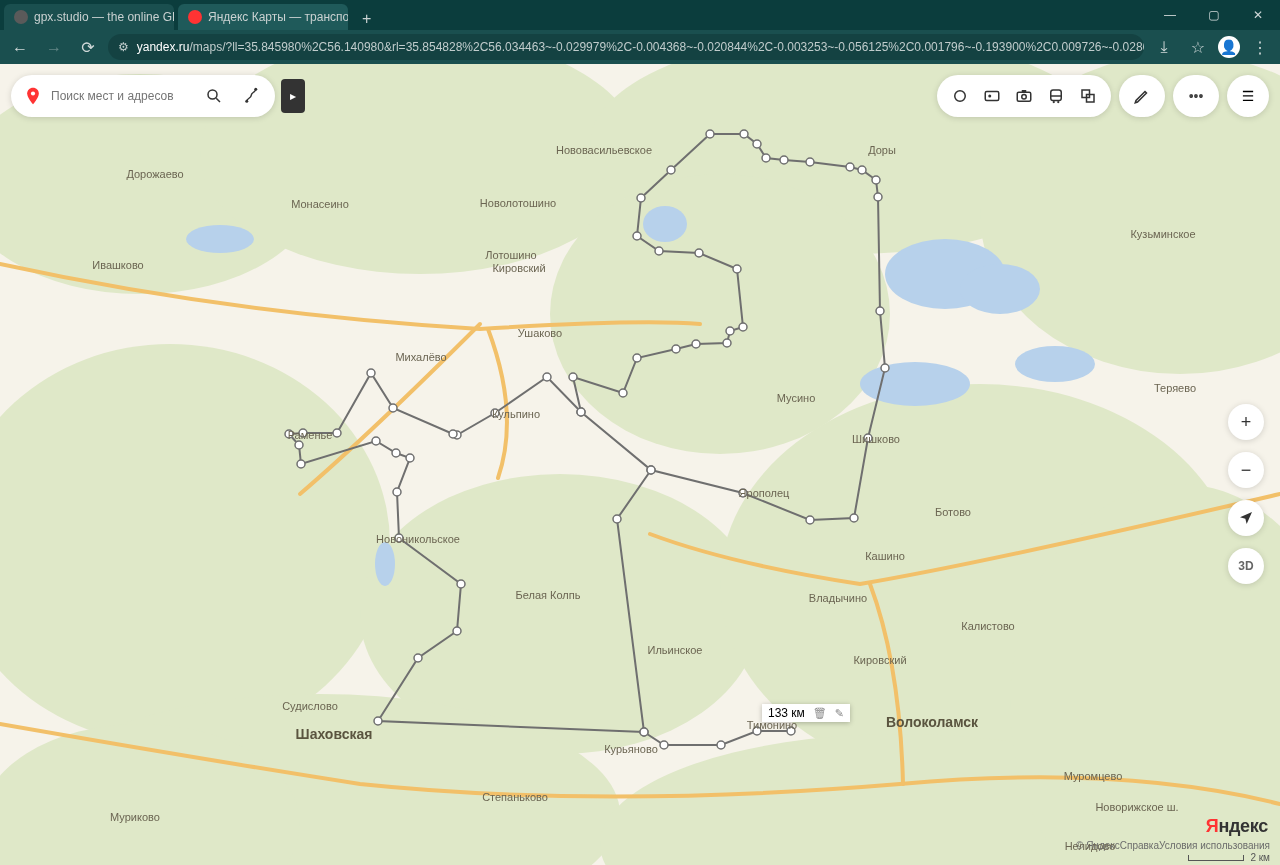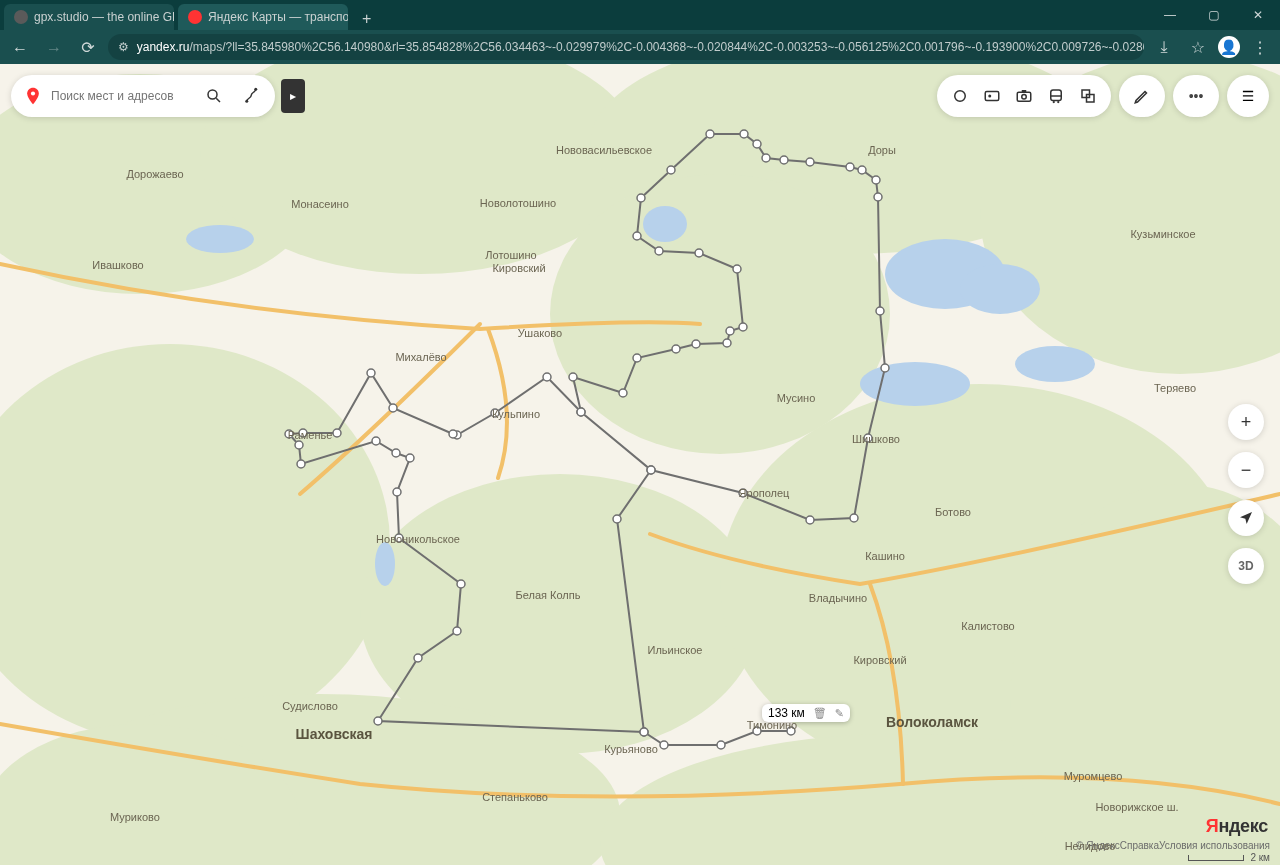--- a/index.html
+++ b/index.html
@@ -39,21 +39,21 @@
 .mode-active { color: #1a73e8; }
 .tool-icon { width: 22px; height: 22px; display: flex; align-items: center; justify-content: center; color: #444; cursor: pointer; }
 .burger { width: 42px; justify-content: center; padding: 0; }
 
 
 .side-controls { position: absolute; right: 16px; top: 340px; display: flex; flex-direction: column; gap: 12px; align-items: center; }
 .ctrl-btn { width: 36px; height: 36px; background: #fff; border-radius: 50%; box-shadow: 0 1px 6px rgba(0,0,0,.15); display: flex; align-items: center; justify-content: center; font-size: 18px; color: #333; cursor: pointer; }
 .ctrl-btn.d3 { font-size: 12px; font-weight: 600; color: #666; }
 
 
-.ruler-popup { position: absolute; background: #fff; border-radius: 6px; box-shadow: 0 1px 5px rgba(0,0,0,.25); padding: 2px 6px; font-size: 12px; display: flex; align-items: center; gap: 8px; }
+.ruler-popup { position: absolute; background: #fff; border-radius: 0; box-shadow: 0 1px 5px rgba(0,0,0,.25); padding: 2px 6px; font-size: 12px; display: flex; align-items: center; gap: 8px; }
 .ruler-popup .act { color: #888; cursor: pointer; font-size: 11px; }
 
 
 .place { position: absolute; font-size: 11px; color: #6b6552; white-space: nowrap; transform: translate(-50%, -50%); pointer-events: none; padding-left: 36px; }
 .place.big { font-size: 14px; font-weight: 600; color: #5a543f; }
 
 
 .brand { position: absolute; right: 12px; bottom: 28px; font-size: 18px; font-weight: 700; color: #333; letter-spacing: -.3px; }
 .brand .red { color: #ff3333; }
 .footer-links { position: absolute; right: 10px; bottom: 14px; font-size: 10px; color: #6b6b6b; display: flex; }

